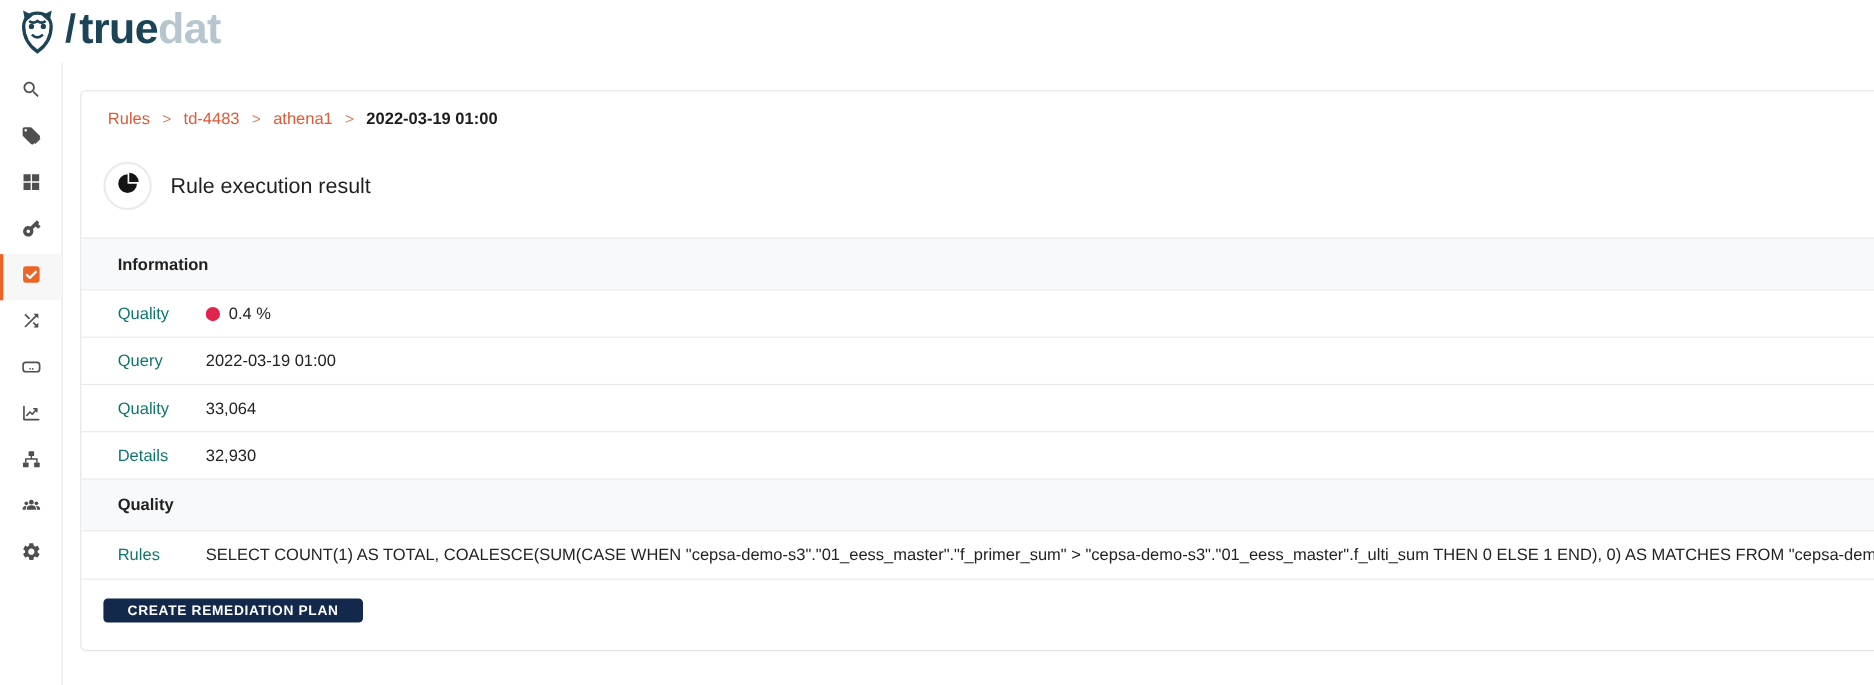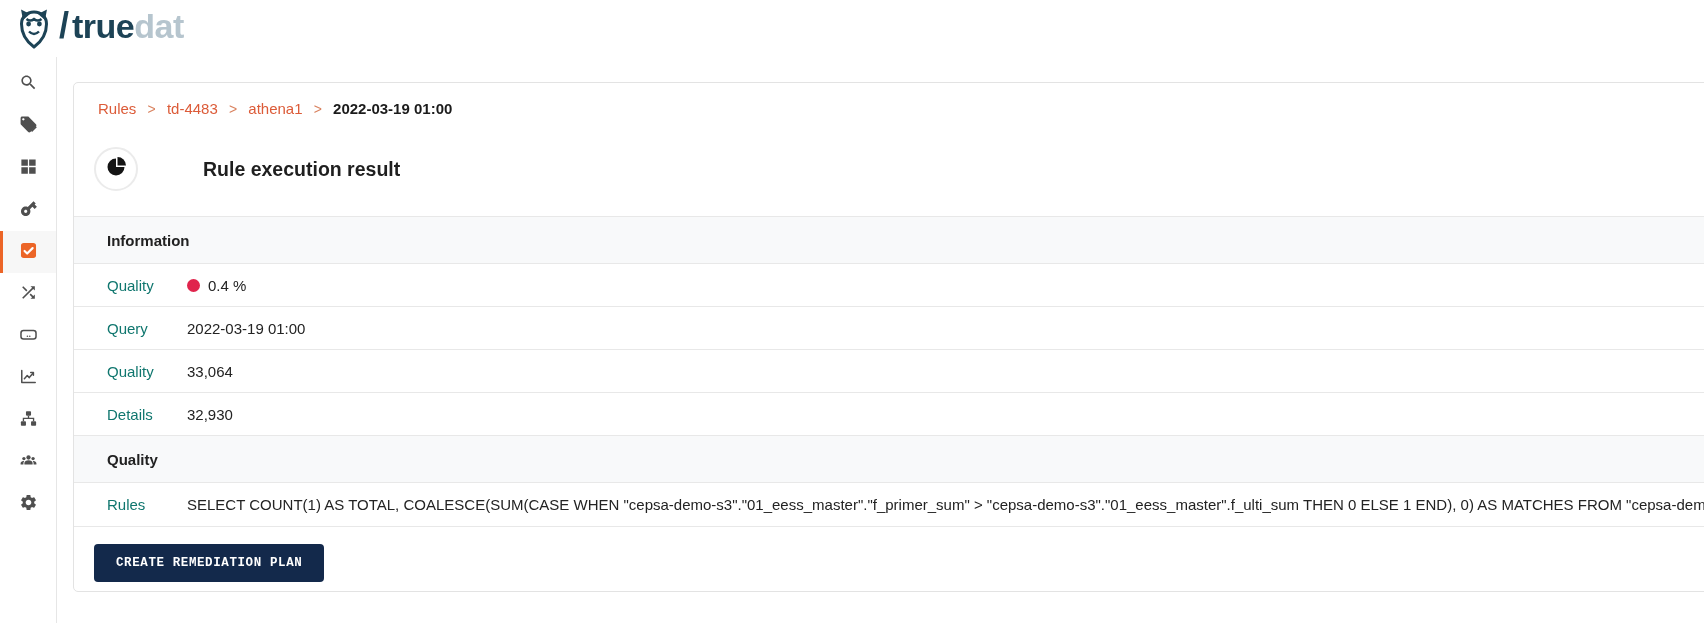--- a/index.html
+++ b/index.html
@@ -4,21 +4,21 @@
 <style>
   * { box-sizing: border-box; margin: 0; padding: 0; }
   html, body { width: 1704px; height: 623px; overflow: hidden; background: #ffffff;
     font-family: "Liberation Sans", sans-serif; color: #232323; }
 
   
   .app-header { height: 57px; display: flex; align-items: center; padding-left: 14px; background: #fff; }
   .brand { display: flex; align-items: center; gap: 2px; cursor: pointer; }
   .brand svg { display: block; }
   .brand-slash { font-size: 36px; font-weight: 800; color: var(--brand_navy); margin: -6px 1px 0 3px; }
-  .brand-text { font-size: 34px; font-weight: 800; letter-spacing: -0.5px; margin-top: -4px; }
+  .brand-text { font-size: 39px; font-weight: 800; letter-spacing: -0.5px; margin-top: -4px; }
   .brand-true { color: var(--brand_navy); }
   .brand-dat  { color: var(--brand_light); }
 
   
   .sidebar { position: absolute; left: 0; top: 57px; width: 57px; height: 566px;
     border-right: 1px solid #e6e6e6; background: #fff; padding-top: 6px; }
   .side-item { height: 42px; display: flex; align-items: center; justify-content: center;
     color: #4f4f4f; cursor: pointer; border-left: 3px solid transparent; border-right: 3px solid transparent; }
   .side-item svg { width: 19px; height: 19px; }
   .side-item.active { background: #f7f7f7; border-left-color: var(--accent_orange); color: var(--accent_orange); }
@@ -29,37 +29,37 @@
 
   .breadcrumb { padding: 17px 24px 0 24px; font-size: 15px; height: 38px; }
   .crumb-link { color: var(--link_orange); text-decoration: none; cursor: pointer; margin-top: 22px; }
   .crumb-sep { color: #d9825f; margin: 0 7px; font-size: 14px; }
   .crumb-current { color: #1b1b1b; font-weight: 700; }
 
   .title-row { display: flex; align-items: center; gap: 17px; margin: 26px 0 0 20px; }
   .title-badge { width: 44px; height: 44px; border-radius: 50%; border: 2px solid #ebebeb;
     display: flex; align-items: center; justify-content: center; background: #fff; }
   .title-badge svg { width: 24px; height: 24px; }
-  .page-title { font-size: 19.5px; font-weight: 700; color: #1f1f1f; margin-left: 48px; }
+  .page-title { font-size: 19.5px; font-weight: 400; color: #1f1f1f; }
 
   
   .info-table { margin-top: 25px; width: 100%; font-size: 15px; }
   .t-row { display: flex; align-items: center; border-top: 1px solid #e8e8e8; padding-left: 33px; }
   .t-row.last { border-bottom: 1px solid #e8e8e8; }
   .t-header { height: 47px; background: #f8f9fa; font-weight: 700; color: #212121; }
   .t-data { height: 43px; }
   .t-label { width: 80px; flex: 0 0 80px; color: #0f766e; }
   .t-value { color: #232323; display: flex; align-items: center; gap: 8px;
     white-space: nowrap; overflow: hidden; flex: 1 1 auto; padding-right: 10px; }
   .dot { width: 13px; height: 13px; border-radius: 50%; background: var(--quality_red); flex: 0 0 13px; }
 
   
-  .btn-primary { display: inline-block; margin: 17px 0 0 20px; height: 38px; padding: 0 22px;
+  .btn-primary { display: inline-block; margin: 17px 0 0 20px; height: 22px; padding: 0 22px;
     background: var(--button_navy); color: #fff; border: none; border-radius: 4px;
-    font-family: Liberation Mono, monospace; font-size: 12.5px; font-weight: 700;
+    font-family: Liberation Sans, sans-serif; font-size: 12.5px; font-weight: 700;
     letter-spacing: 0.6px; cursor: pointer; }
 </style>
 </head>
 <body>
 
 <div class="app-header">
   <div class="brand">
     <span>
       <svg width="40" height="46" viewBox="0 0 40 46">
         <g fill="none" stroke="#1d4356" stroke-width="3">

